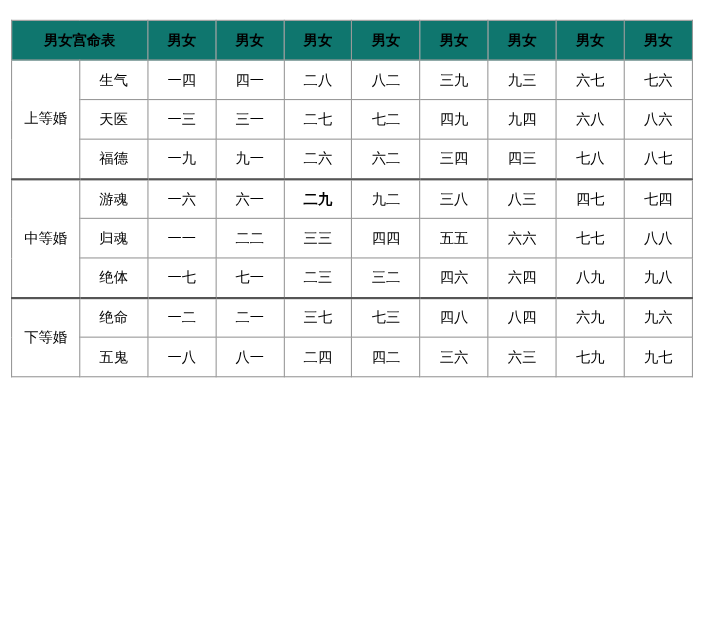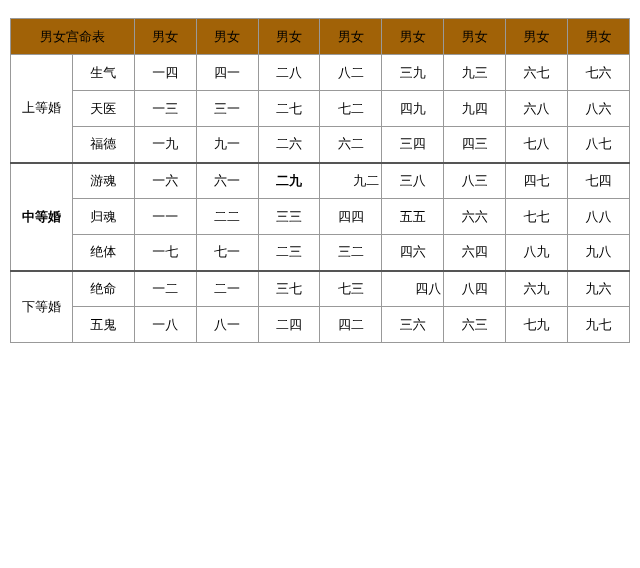--- a/index.html
+++ b/index.html
@@ -23,22 +23,22 @@
       border: 1px solid #999;
       text-align: center;
       vertical-align: middle;
       padding: 4px 2px;
       min-width: 55px;
       height: 36px;
       color: #000;
     }
     .red { color: red; }
     .header-row td {
-      background: #a16207;
-      font-weight: normal;
+      background: #0f766e;
+      font-weight: bold;
     }
   </style>
 </head>
 <body>
 
 <div class="page-title"></div>
 
 <table class="main-table">
   <tbody id="table-body">
   <tr class="header-row">
@@ -80,26 +80,26 @@
         <td>一九</td>
         <td>九一</td>
         <td>二六</td>
         <td>六二</td>
         <td>三四</td>
         <td>四三</td>
         <td class="red">七八</td>
         <td>八七</td>
       </tr>
       <tr style="border-top: 2px solid rgb(85, 85, 85);">
-        <td rowspan="3" style="border-top: 2px solid rgb(85, 85, 85); font-weight: bold;">中等婚</td>
+        <td rowspan="3" style="border-top: 2px solid rgb(85, 85, 85);">中等婚</td>
         <td style="border-top: 2px solid rgb(85, 85, 85);">游魂</td>
         <td style="border-top: 2px solid rgb(85, 85, 85); margin-top: 33px;">一六</td>
         <td style="border-top: 2px solid rgb(85, 85, 85);">六一</td>
         <td style="border-top: 2px solid rgb(85, 85, 85); font-weight: bold;">二九</td>
-        <td style="border-top: 2px solid rgb(85, 85, 85); text-align: right;">九二</td>
+        <td style="border-top: 2px solid rgb(85, 85, 85);">九二</td>
         <td class="red" style="border-top: 2px solid rgb(85, 85, 85);">三八</td>
         <td style="border-top: 2px solid rgb(85, 85, 85);">八三</td>
         <td style="border-top: 2px solid rgb(85, 85, 85);">四七</td>
         <td style="border-top: 2px solid rgb(85, 85, 85);">七四</td>
       </tr>
       <tr>
         <td>归魂</td>
         <td>一一</td>
         <td>二二</td>
         <td>三三</td>
@@ -120,21 +120,21 @@
         <td>八九</td>
         <td class="red">九八</td>
       </tr>
       <tr style="border-top: 2px solid rgb(85, 85, 85);">
         <td rowspan="2" style="border-top: 2px solid rgb(85, 85, 85); text-align: center;">下等婚</td>
         <td style="border-top: 2px solid rgb(85, 85, 85); margin-left: 11px;">绝命</td>
         <td style="border-top: 2px solid rgb(85, 85, 85);">一二</td>
         <td style="border-top: 2px solid rgb(85, 85, 85);">二一</td>
         <td style="border-top: 2px solid rgb(85, 85, 85);">三七</td>
         <td style="border-top: 2px solid rgb(85, 85, 85);">七三</td>
-        <td class="red" style="border-top: 2px solid rgb(85, 85, 85); text-align: right;">四八</td>
+        <td class="red" style="border-top: 2px solid rgb(85, 85, 85);">四八</td>
         <td style="border-top: 2px solid rgb(85, 85, 85);">八四</td>
         <td style="border-top: 2px solid rgb(85, 85, 85);">六九</td>
         <td style="border-top: 2px solid rgb(85, 85, 85);">九六</td>
       </tr>
       <tr>
         <td>五鬼</td>
         <td class="red">一八</td>
         <td>八一</td>
         <td>二四</td>
         <td>四二</td>

